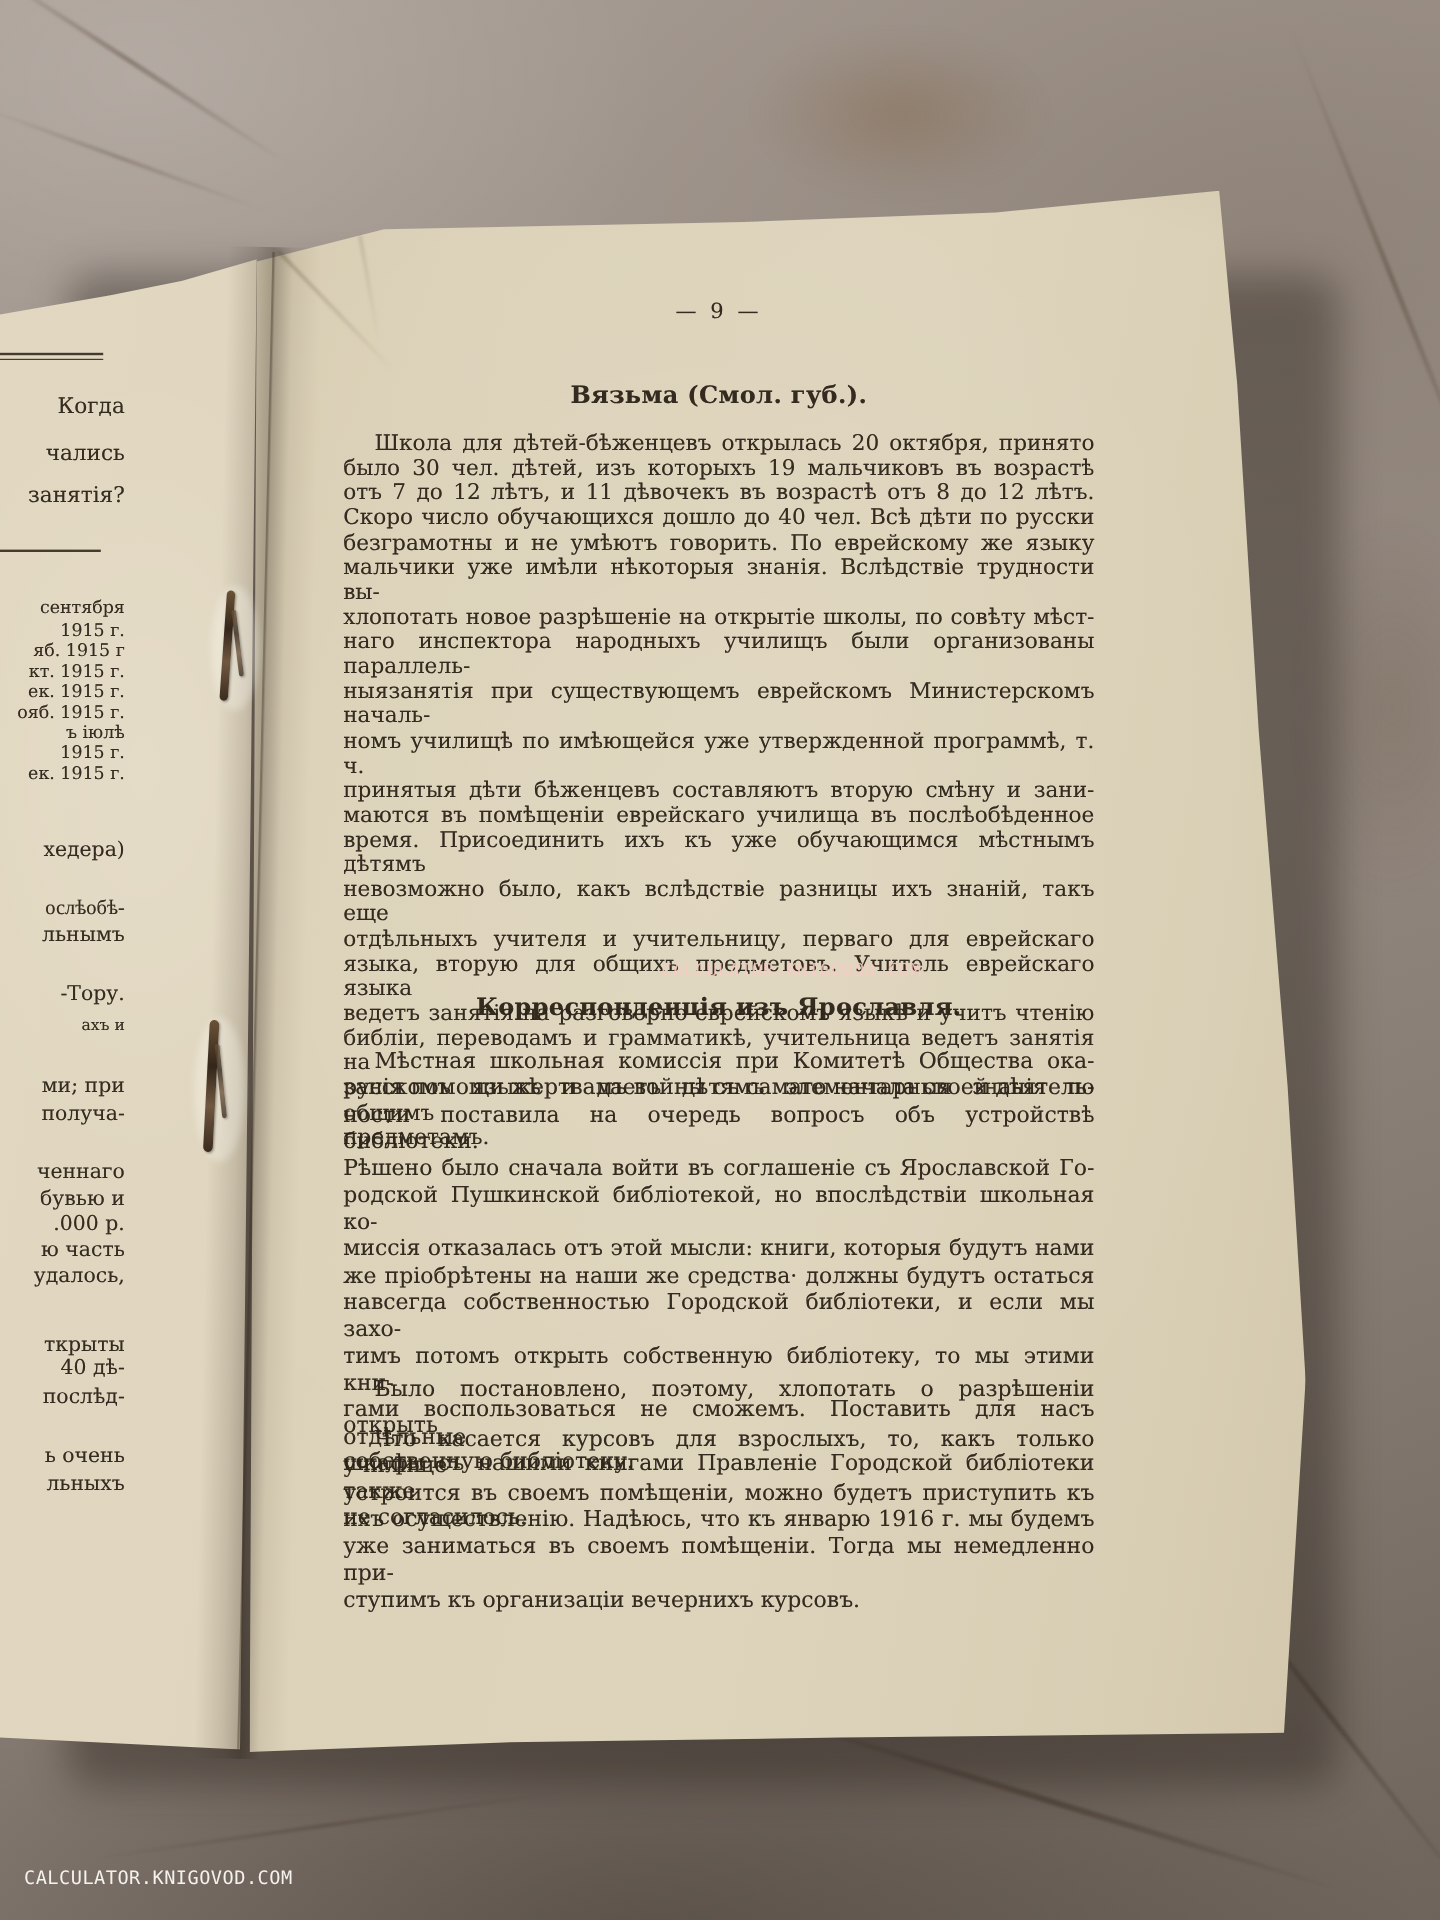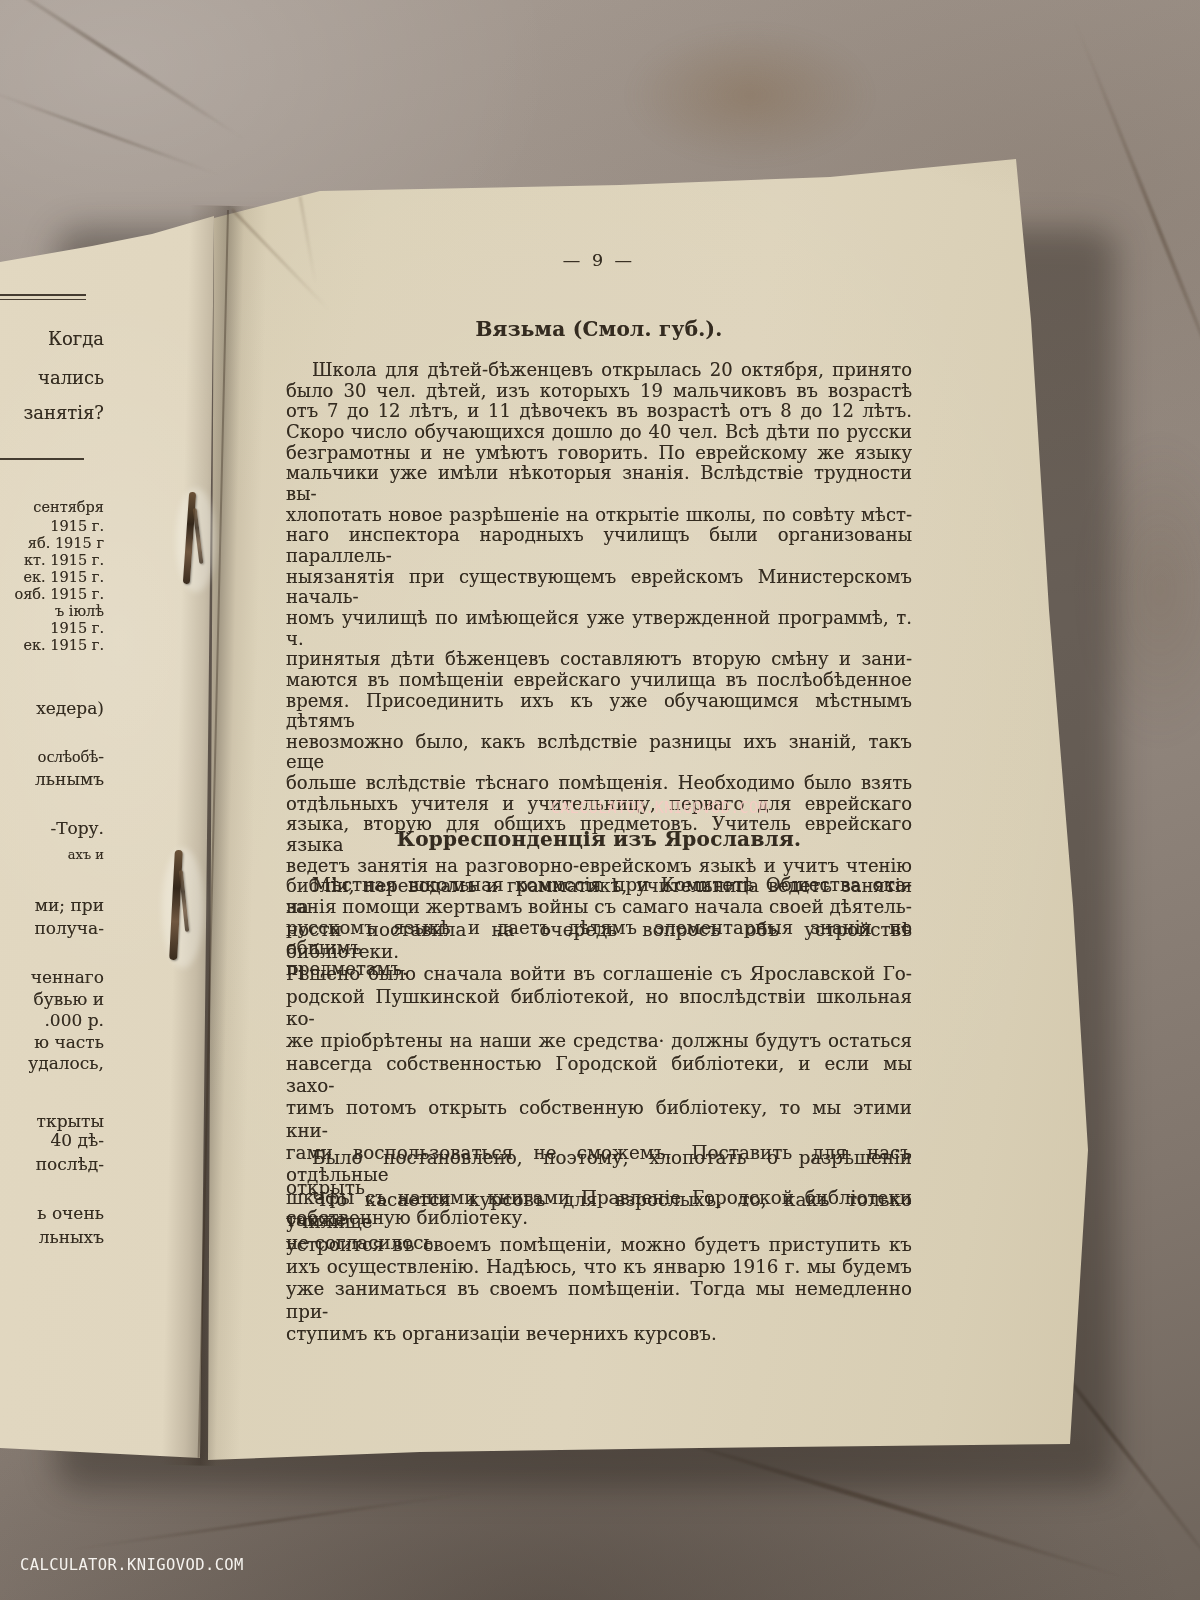--- a/index.html
+++ b/index.html
@@ -145,38 +145,38 @@
       <div class="tline">безграмотны и не умѣютъ говорить. По еврейскому же языку</div>
       <div class="tline">мальчики уже имѣли нѣкоторыя знанія. Вслѣдствіе трудности вы-</div>
       <div class="tline">хлопотать новое разрѣшеніе на открытіе школы, по совѣту мѣст-</div>
       <div class="tline">наго инспектора народныхъ училищъ были организованы параллель-</div>
       <div class="tline">ныязанятія при существующемъ еврейскомъ Министерскомъ началь-</div>
       <div class="tline">номъ училищѣ по имѣющейся уже утвержденной программѣ, т. ч.</div>
       <div class="tline">принятыя дѣти бѣженцевъ составляютъ вторую смѣну и зани-</div>
       <div class="tline">маются въ помѣщеніи еврейскаго училища въ послѣобѣденное</div>
       <div class="tline">время. Присоединить ихъ къ уже обучающимся мѣстнымъ дѣтямъ</div>
       <div class="tline">невозможно было, какъ вслѣдствіе разницы ихъ знаній, такъ еще</div>
-      <div class="tline">больше вслѣдствіе тѣснаго помѣщенія. Необходимо было взять</div>
       <div class="tline">отдѣльныхъ учителя и учительницу, перваго для еврейскаго</div>
       <div class="tline">языка, вторую для общихъ предметовъ. Учитель еврейскаго языка</div>
       <div class="tline">ведетъ занятія на разговорно-еврейскомъ языкѣ и учитъ чтенію</div>
       <div class="tline">библіи, переводамъ и грамматикѣ, учительница ведетъ занятія на</div>
       <div class="tline">русскомъ языкѣ и даетъ дѣтямъ элементарныя знанія по общимъ</div>
       <div class="tline lastline">предметамъ.</div>
     </div>
 
   <div class="wm wm-center">CALCULATOR.KNIGOVOD.COM</div>
 
   <div class="heading ink" style="top:827px;">Корреспонденція изъ Ярославля.</div>
   <div class="para p2 ink">
       <div class="tline first">Мѣстная школьная комиссія при Комитетѣ Общества ока-</div>
       <div class="tline">занія помощи жертвамъ войны съ самаго начала своей дѣятель-</div>
       <div class="tline">ности поставила на очередь вопросъ объ устройствѣ библіотеки.</div>
       <div class="tline">Рѣшено было сначала войти въ соглашеніе съ Ярославской Го-</div>
       <div class="tline">родской Пушкинской библіотекой, но впослѣдствіи школьная ко-</div>
+      <div class="tline">миссія отказалась отъ этой мысли: книги, которыя будутъ нами</div>
       <div class="tline">же пріобрѣтены на наши же средства· должны будутъ остаться</div>
       <div class="tline">навсегда собственностью Городской библіотеки, и если мы захо-</div>
       <div class="tline">тимъ потомъ открыть собственную библіотеку, то мы этими кни-</div>
       <div class="tline">гами воспользоваться не сможемъ. Поставить для насъ отдѣльные</div>
       <div class="tline">шкафы съ нашими книгами Правленіе Городской библіотеки также</div>
       <div class="tline lastline">не согласилось.</div>
     </div>
   <div class="para p3 ink">
       <div class="tline first">Было постановлено, поэтому, хлопотать о разрѣшеніи открыть</div>
       <div class="tline lastline">собственную библіотеку.</div>

